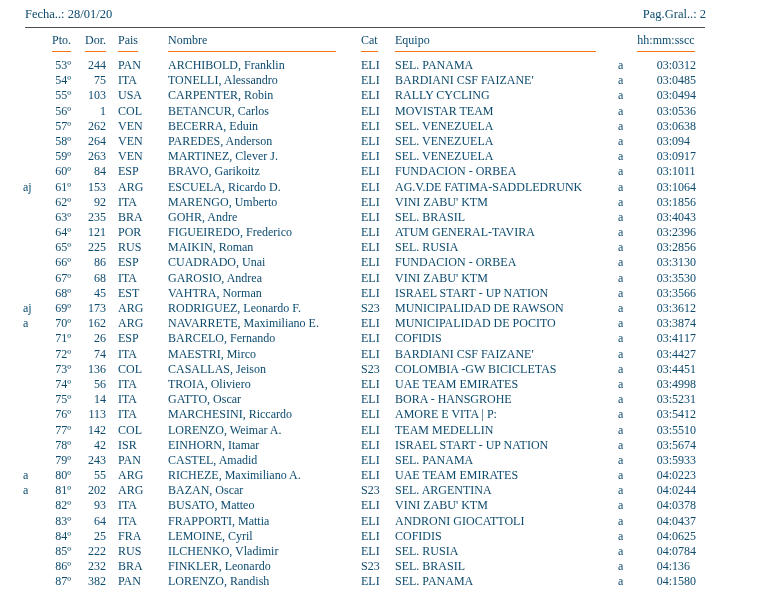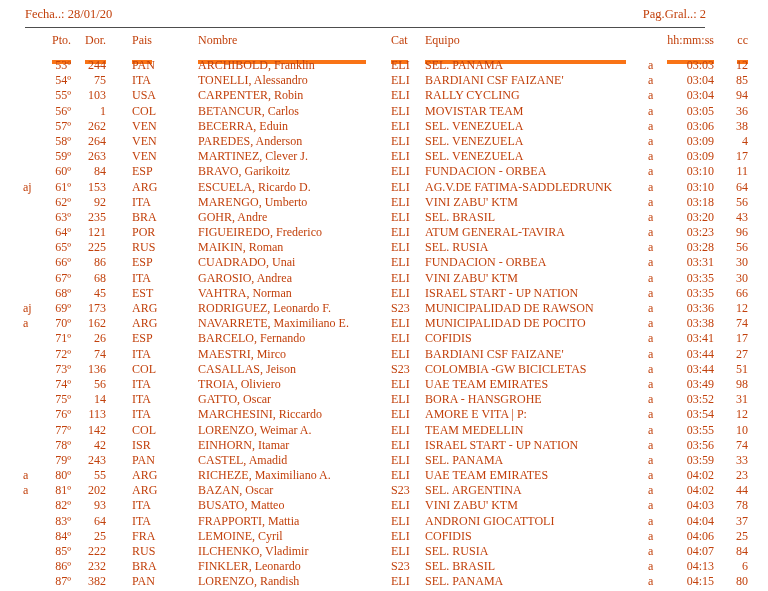--- a/index.html
+++ b/index.html
@@ -6,21 +6,21 @@
     margin: 0;
     padding: 0;
     background: #ffffff;
   }
   .page {
     position: relative;
     width: 768px;
     height: 591px;
     background: #ffffff;
     font-family: "Liberation Serif", serif;
-    color: #c2410c;
+    color: #0c4a6e;
     overflow: hidden;
   }
   .top {
     display: flex;
     justify-content: space-between;
     padding: 6px 62px 0 25px;
     font-size: 12.5px;
     line-height: 16px;
   }
   .rule {
@@ -38,31 +38,31 @@
   .head {
     height: 21px;
     align-items: flex-start;
     padding-top: 5px;
     margin-bottom: 4px;
   }
   .c { display: inline-block; overflow: visible; }
   .c-prefix { width: 16px; margin-left: 23px; }
   .c-pos    { width: 32px; text-align: right; }
   .c-dor    { width: 35px; text-align: right; }
-  .c-pais   { width: 44px; margin-left: 26px; }
-  .c-nombre { width: 193px; margin-left: 22px; }
+  .c-pais   { width: 44px; margin-left: 12px; }
+  .c-nombre { width: 193px; margin-left: 6px; }
   .c-cat    { width: 34px; }
   .c-equipo { width: 223px; font-family: Liberation Serif, serif; }
   .c-a      { width: 12px; text-align: left; }
   .c-time   { width: 54px; text-align: right; }
-  .c-cc     { width: 34px; text-align: right; }
+  .c-cc     { width: 34px; }
   .hu {
     display: inline-block;
-    border-bottom: 4px solid #f97316;
-    padding-bottom: 12px;
+    border-bottom: 1px solid #f97316;
+    padding-bottom: 3px;
   }
   .wide-n { width: 168px; }
   .wide-e { width: 201px; }
   .rows-area { margin-top: 1px; }
 </style>
 </head>
 <body>
 
 <div class="page">
 
@@ -219,21 +219,21 @@
 
   <div class="row">
     <span class="c c-prefix"></span>
     <span class="c c-pos">63º</span>
     <span class="c c-dor">235</span>
     <span class="c c-pais">BRA</span>
     <span class="c c-nombre">GOHR, Andre</span>
     <span class="c c-cat">ELI</span>
     <span class="c c-equipo">SEL. BRASIL</span>
     <span class="c c-a">a</span>
-    <span class="c c-time">03:20</span>
+    <span class="c c-time">03:40</span>
     <span class="c c-cc">43</span>
   </div>
 
   <div class="row">
     <span class="c c-prefix"></span>
     <span class="c c-pos">64º</span>
     <span class="c c-dor">121</span>
     <span class="c c-pais">POR</span>
     <span class="c c-nombre">FIGUEIREDO, Frederico</span>
     <span class="c c-cat">ELI</span>

